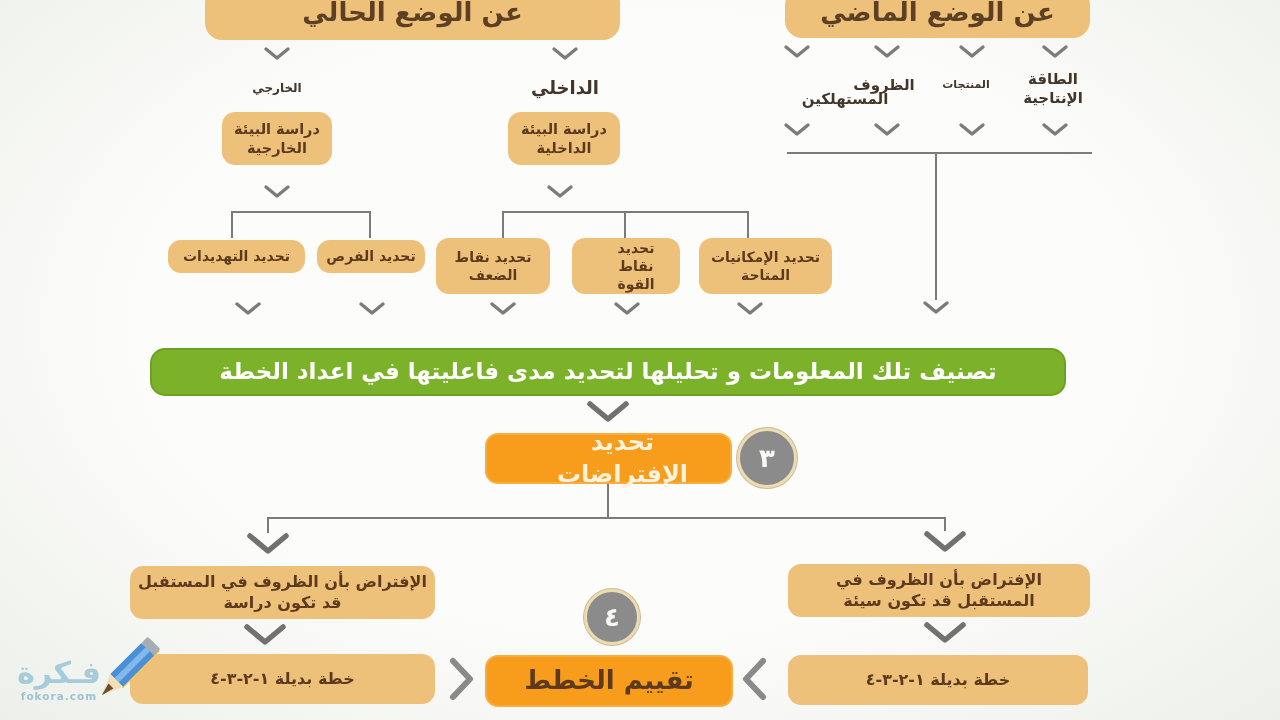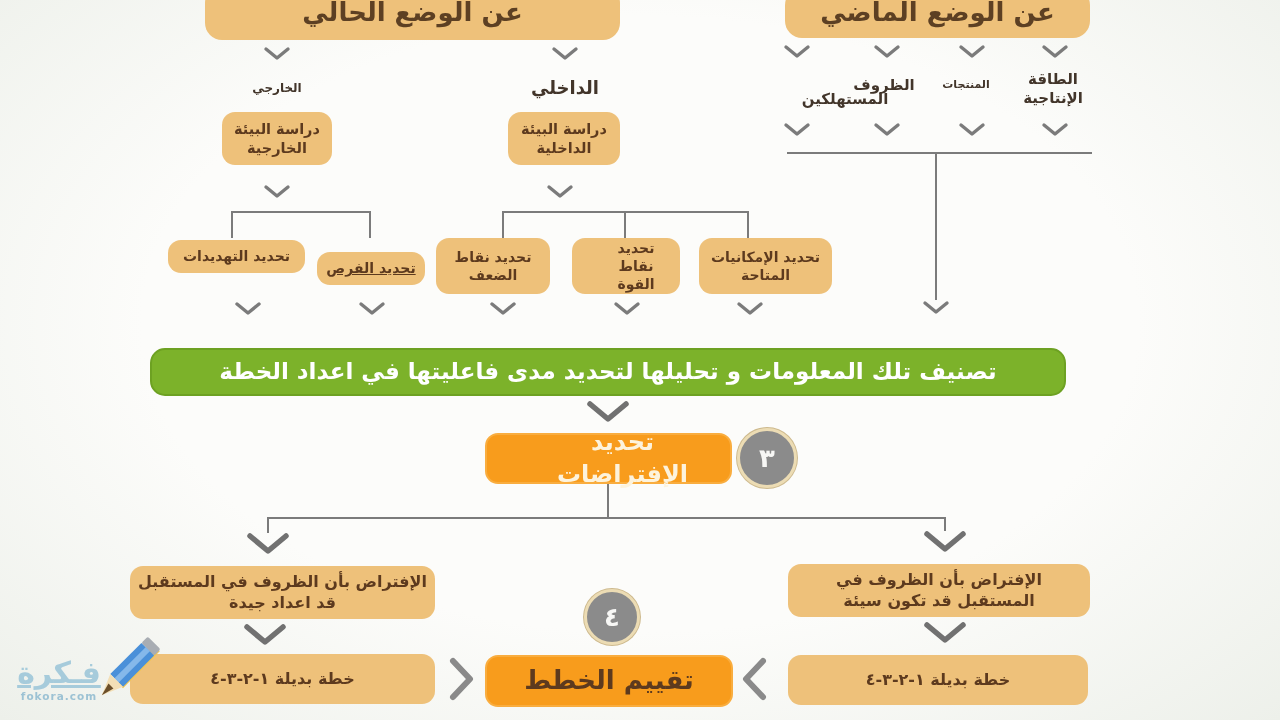--- a/index.html
+++ b/index.html
@@ -30,21 +30,21 @@
     display:flex;align-items:center;justify-content:center;
     background:#8b8b8b;border:3px solid #ecdcb4;border-radius:50%;
     box-shadow:0 0 0 1px #cdb98d;color:#f7f7f5;font-weight:bold;font-size:26px;
   }
   .chv{position:absolute;}
   .chv polyline{fill:none;stroke:#7b7b7b;stroke-width:3.4;stroke-linecap:round;stroke-linejoin:round;}
   .chv.big polyline{stroke-width:5.5;stroke:#717171;}
   .chv.side polyline{stroke-width:6;stroke:#8a8a8a;}
   #lines{position:absolute;left:0;top:0;}
   #lines path{fill:none;stroke:#7b7b7b;stroke-width:2;}
-  .wm-brand{color:#a6cbdb;font-weight:bold;font-size:30px;text-align:center;text-decoration:underline;}
+  .wm-brand{color:#a6cbdb;font-weight:bold;font-size:30px;text-align:center;}
   .wm-domain{color:#9cc2d4;font-weight:bold;font-size:10.5px;letter-spacing:1px;direction:ltr;text-align:center;}
 </style>
 </head>
 <body>
 
 <div id="canvas">
 
   <svg id="lines" width="1280" height="720" viewBox="0 0 1280 720">
     <path d="M232,238 V212 H370 V238"></path>
     <path d="M503,238 V212 H748 V238"></path>
@@ -103,21 +103,21 @@
   <div class="abs node" style="left:508px;top:112px;width:112px;height:53px;font-size:14.5px;">دراسة البيئة الداخلية</div>
 
   <svg class="chv" style="left:263px;top:184px" width="28" height="16" viewBox="0 0 28 16">
       <polyline points="3,3 14,12 25,3"></polyline>
     </svg>
   <svg class="chv" style="left:546px;top:184px" width="28" height="16" viewBox="0 0 28 16">
       <polyline points="3,3 14,12 25,3"></polyline>
     </svg>
 
   <div class="abs node" style="left:168px;top:240px;width:137px;height:33px;font-size:14px;">تحديد التهديدات</div>
-  <div class="abs node" style="left:317px;top:252px;width:108px;height:33px;font-size:14px;text-decoration:underline;">تحديد الفرص</div>
+  <div class="abs node" style="left:317px;top:240px;width:108px;height:33px;font-size:14px;">تحديد الفرص</div>
   <div class="abs node" style="left:436px;top:238px;width:114px;height:56px;font-size:14px;">تحديد نقاط الضعف</div>
   <div class="abs node" style="left:572px;top:238px;width:108px;height:56px;font-size:14px;padding-left:28px;">تحديد نقاط القوة</div>
   <div class="abs node" style="left:699px;top:238px;width:133px;height:56px;font-size:14px;">تحديد الإمكانيات المتاحة</div>
 
   <svg class="chv" style="left:234px;top:301px" width="28" height="16" viewBox="0 0 28 16">
       <polyline points="3,3 14,12 25,3"></polyline>
     </svg>
   <svg class="chv" style="left:358px;top:301px" width="28" height="16" viewBox="0 0 28 16">
       <polyline points="3,3 14,12 25,3"></polyline>
     </svg>
@@ -143,21 +143,21 @@
   <div class="abs node orange cream-text" style="left:485px;top:433px;width:247px;height:51px;font-size:24px;">تحديد الإفتراضات</div>
   <div class="abs circle" style="left:737px;top:428px;width:60px;height:60px;">٣</div>
 
   <svg class="chv big" style="left:246px;top:532px" width="44" height="24" viewBox="0 0 44 24">
       <polyline points="4,4 22,19 40,4"></polyline>
     </svg>
   <svg class="chv big" style="left:923px;top:530px" width="44" height="24" viewBox="0 0 44 24">
       <polyline points="4,4 22,19 40,4"></polyline>
     </svg>
 
-  <div class="abs node" style="left:130px;top:566px;width:305px;height:53px;font-size:16px;">الإفتراض بأن الظروف في المستقبل قد اعداد جيدة</div>
+  <div class="abs node" style="left:130px;top:566px;width:305px;height:53px;font-size:16px;">الإفتراض بأن الظروف في المستقبل قد تكون دراسة</div>
   <div class="abs node" style="left:788px;top:564px;width:302px;height:53px;font-size:16px;">الإفتراض بأن الظروف في المستقبل قد تكون سيئة</div>
 
   <svg class="chv big" style="left:243px;top:623px" width="44" height="24" viewBox="0 0 44 24">
       <polyline points="4,4 22,19 40,4"></polyline>
     </svg>
   <svg class="chv big" style="left:923px;top:621px" width="44" height="24" viewBox="0 0 44 24">
       <polyline points="4,4 22,19 40,4"></polyline>
     </svg>
 
   <div class="abs circle" style="left:584px;top:589px;width:56px;height:56px;">٤</div>

